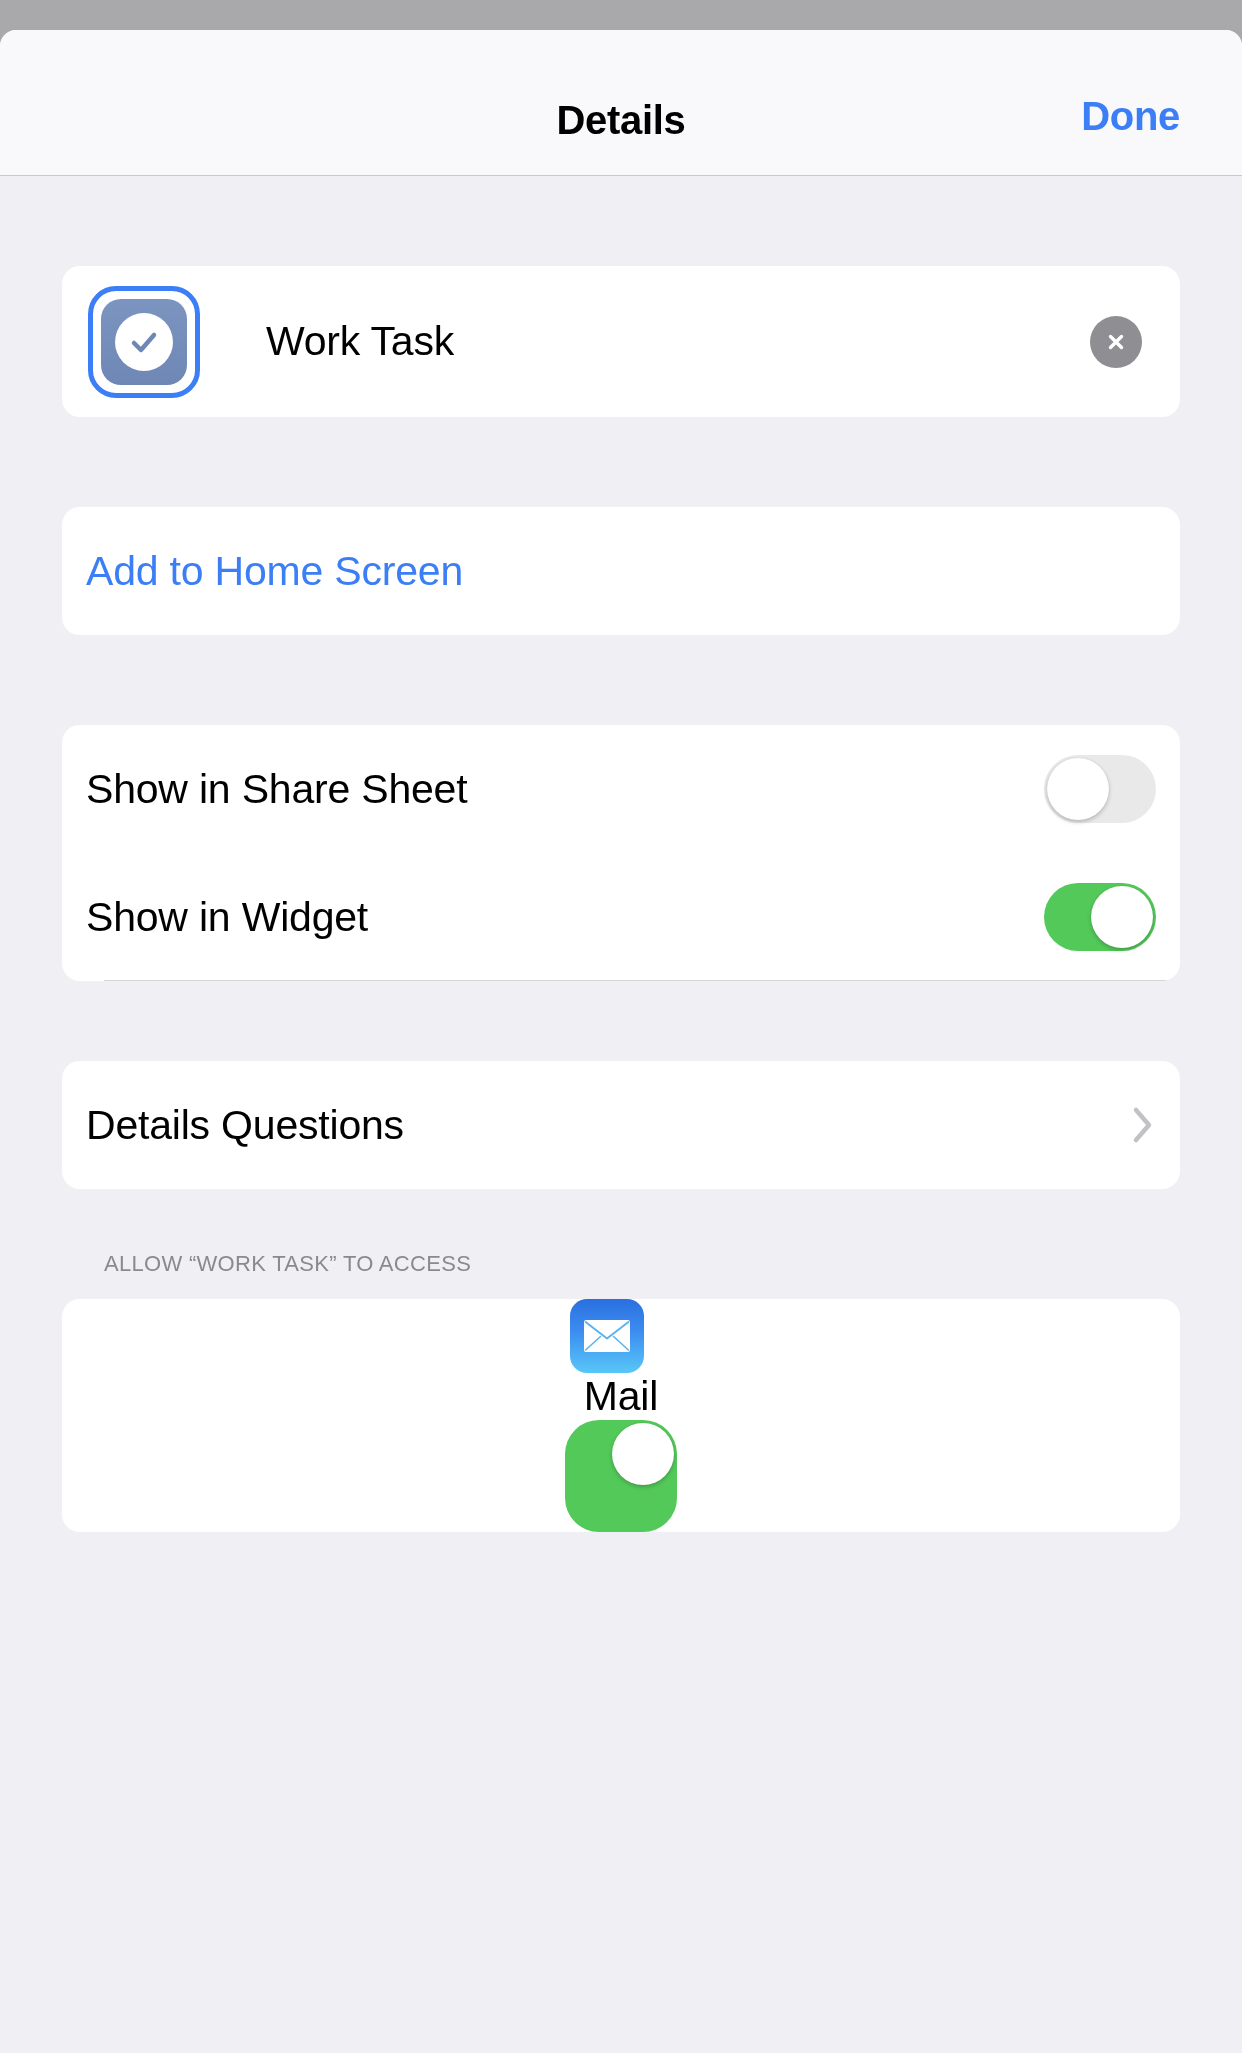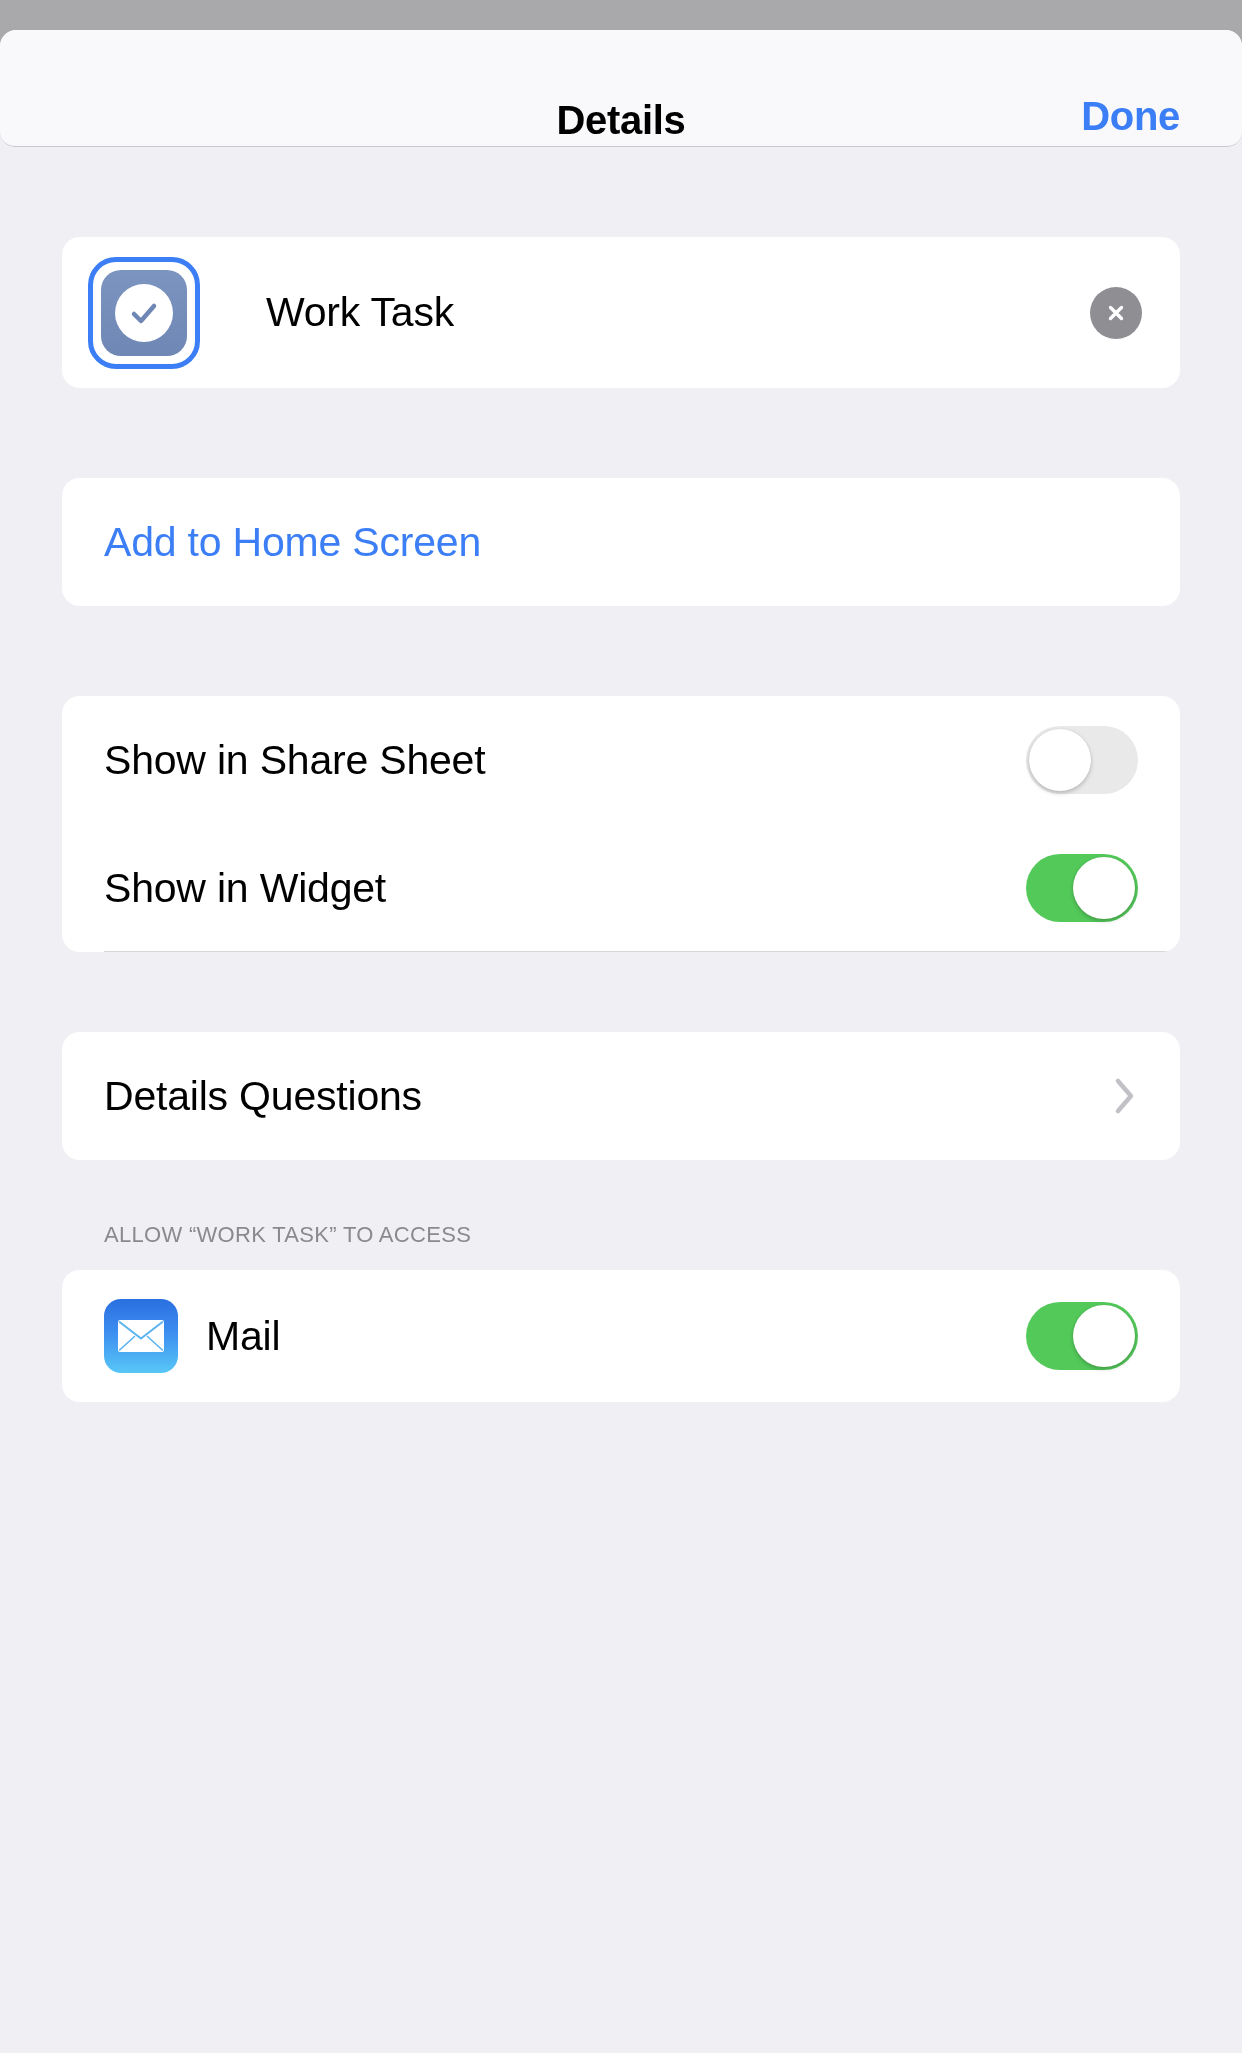--- a/index.html
+++ b/index.html
@@ -23,25 +23,24 @@
     width: 1242px;
     height: 2023px;
     background: #f0eff4;
     border-radius: 16px 16px 0 0;
     overflow: hidden;
   }
 
   
   #navbar {
     position: relative;
-    height: 117px;
+    height: 146px;
     background: #f9f9fb;
     border-bottom: 1px solid #c9c9cc;
     box-sizing: border-box;
-    border-radius: 15px;
   }
   #nav-title {
     position: absolute;
     left: 0;
     right: 0;
     top: 68px;
     text-align: center;
     font-size: 40px;
     font-weight: bold;
     color: #000;
@@ -68,21 +67,21 @@
   .card {
     background: #ffffff;
     border-radius: 18px;
     overflow: hidden;
   }
 
   .row {
     display: flex;
     align-items: center;
     min-height: 128px;
-    padding: 0 42px;
+    padding: 0 24px;
     box-sizing: border-box;
     position: relative;
   }
   .row.divided::after {
     content: "";
     position: absolute;
     left: 42px;
     right: 0;
     bottom: 0;
     height: 1px;
@@ -204,21 +203,21 @@
 
   
   .section-header {
     font-size: 22px;
     color: #8a8a8e;
     letter-spacing: 0.3px;
     padding: 0 42px 22px 42px;
   }
 
   
-  #mail-row { min-height: 132px; }
+  #mail-row { min-height: 132px; flex-direction: column; }
   #mail-icon {
     width: 74px;
     height: 74px;
     flex: 0 0 74px;
     border-radius: 17px;
     margin-right: 28px;
     background: linear-gradient(180deg, #2a6fe0 0%, #3d8ef0 45%, #58c7f7 100%);
     display: flex;
     align-items: center;
     justify-content: center;

